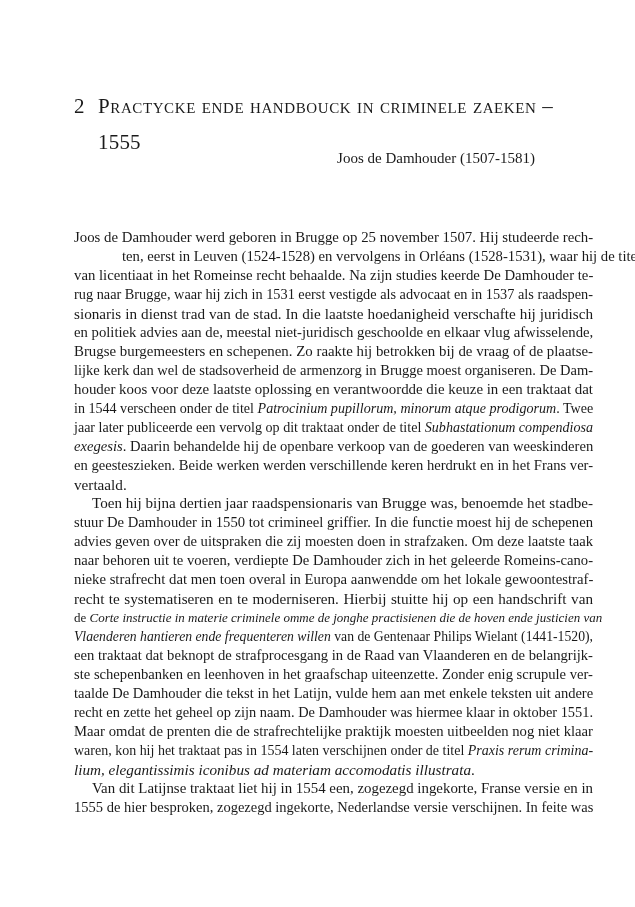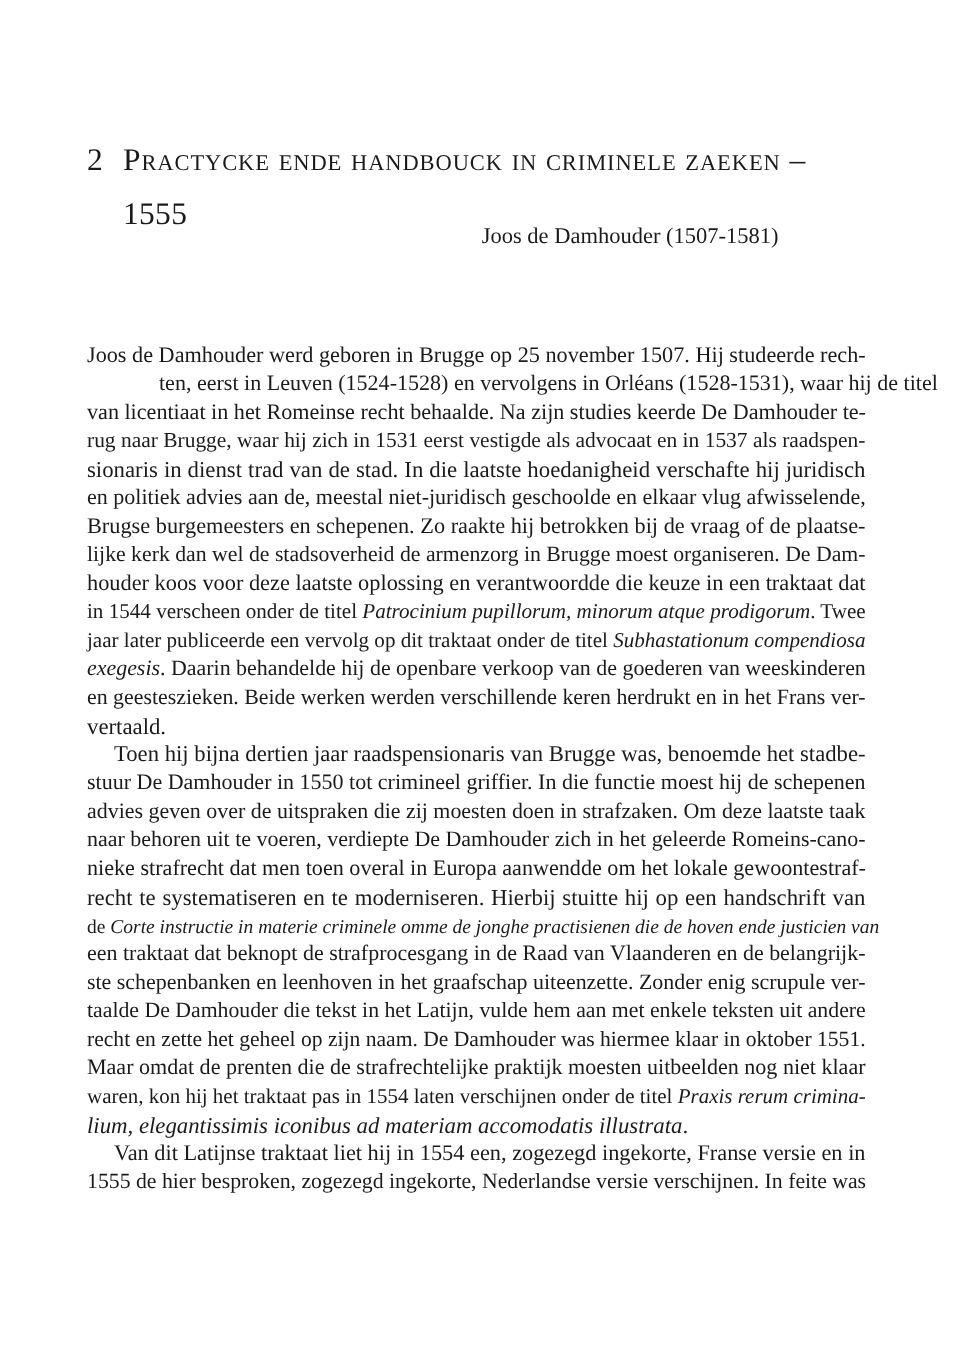--- a/index.html
+++ b/index.html
@@ -10,21 +10,21 @@
   body {
     width: 635px;
     height: 907px;
     position: relative;
     overflow: hidden;
     font-family: "DejaVu Serif", "Liberation Serif", serif;
     color: #1a1a1a;
   }
   .page {
     position: absolute;
-    left: 0; top: 0;
+    left: 16px; top: 0;
     width: 576px;
     height: 907px;
   }
   .chapter-heading {
     position: absolute;
     left: 58px;
     top: 88px;
     width: 530px;
     font-family: "Liberation Serif", serif;
     font-size: 21px;
@@ -103,20 +103,21 @@
       <span class="line" style="font-size: 14.6148px;"><span class="seg it">exegesis</span><span class="seg">. Daarin behandelde hij de openbare verkoop van de goederen van weeskinderen</span></span>
       <span class="line" style="font-size: 14.5886px;"><span class="seg">en geesteszieken. Beide werken werden verschillende keren herdrukt en in het Frans ver-</span></span>
       <span class="line last"><span class="seg">vertaald.</span></span>
       <span class="line indent" style="font-size: 15.1292px;"><span class="seg">Toen hij bijna dertien jaar raadspensionaris van Brugge was, benoemde het stadbe-</span></span>
       <span class="line" style="font-size: 14.6777px;"><span class="seg">stuur De Damhouder in 1550 tot crimineel griffier. In die functie moest hij de schepenen</span></span>
       <span class="line" style="font-size: 14.6258px;"><span class="seg">advies geven over de uitspraken die zij moesten doen in strafzaken. Om deze laatste taak</span></span>
       <span class="line" style="font-size: 14.6492px;"><span class="seg">naar behoren uit te voeren, verdiepte De Damhouder zich in het geleerde Romeins-cano-</span></span>
       <span class="line" style="font-size: 14.7527px; font-family: Liberation Serif, serif;"><span class="seg">nieke strafrecht dat men toen overal in Europa aanwendde om het lokale gewoontestraf-</span></span>
       <span class="line"><span class="seg">recht te systematiseren en te moderniseren. Hierbij stuitte hij op een handschrift van</span></span>
       <span class="line" style="font-size: 13px;"><span class="seg">de </span><span class="seg it">Corte instructie in materie criminele omme de jonghe practisienen die de hoven ende justicien van</span></span>
+      <span class="line" style="font-size: 13.717px;"><span class="seg it">Vlaenderen hantieren ende frequenteren willen</span><span class="seg"> van de Gentenaar Philips Wielant (1441-1520),</span></span>
       <span class="line" style="font-size: 14.6568px;"><span class="seg">een traktaat dat beknopt de strafprocesgang in de Raad van Vlaanderen en de belangrijk-</span></span>
       <span class="line" style="font-size: 14.6233px;"><span class="seg">ste schepenbanken en leenhoven in het graafschap uiteenzette. Zonder enig scrupule ver-</span></span>
       <span class="line" style="font-size: 14.5232px;"><span class="seg">taalde De Damhouder die tekst in het Latijn, vulde hem aan met enkele teksten uit andere</span></span>
       <span class="line" style="font-size: 14.401px;"><span class="seg">recht en zette het geheel op zijn naam. De Damhouder was hiermee klaar in oktober 1551.</span></span>
       <span class="line" style="font-size: 14.7063px;"><span class="seg">Maar omdat de prenten die de strafrechtelijke praktijk moesten uitbeelden nog niet klaar</span></span>
       <span class="line" style="font-size: 13.993px;"><span class="seg">waren, kon hij het traktaat pas in 1554 laten verschijnen onder de titel </span><span class="seg it">Praxis rerum crimina-</span></span>
       <span class="line last"><span class="seg it">lium, elegantissimis iconibus ad materiam accomodatis illustrata</span><span class="seg">.</span></span>
       <span class="line indent" style="font-size: 14.898px;"><span class="seg">Van dit Latijnse traktaat liet hij in 1554 een, zogezegd ingekorte, Franse versie en in</span></span>
       <span class="line" style="font-size: 14.5011px;"><span class="seg">1555 de hier besproken, zogezegd ingekorte, Nederlandse versie verschijnen. In feite was</span></span>
     </div>

